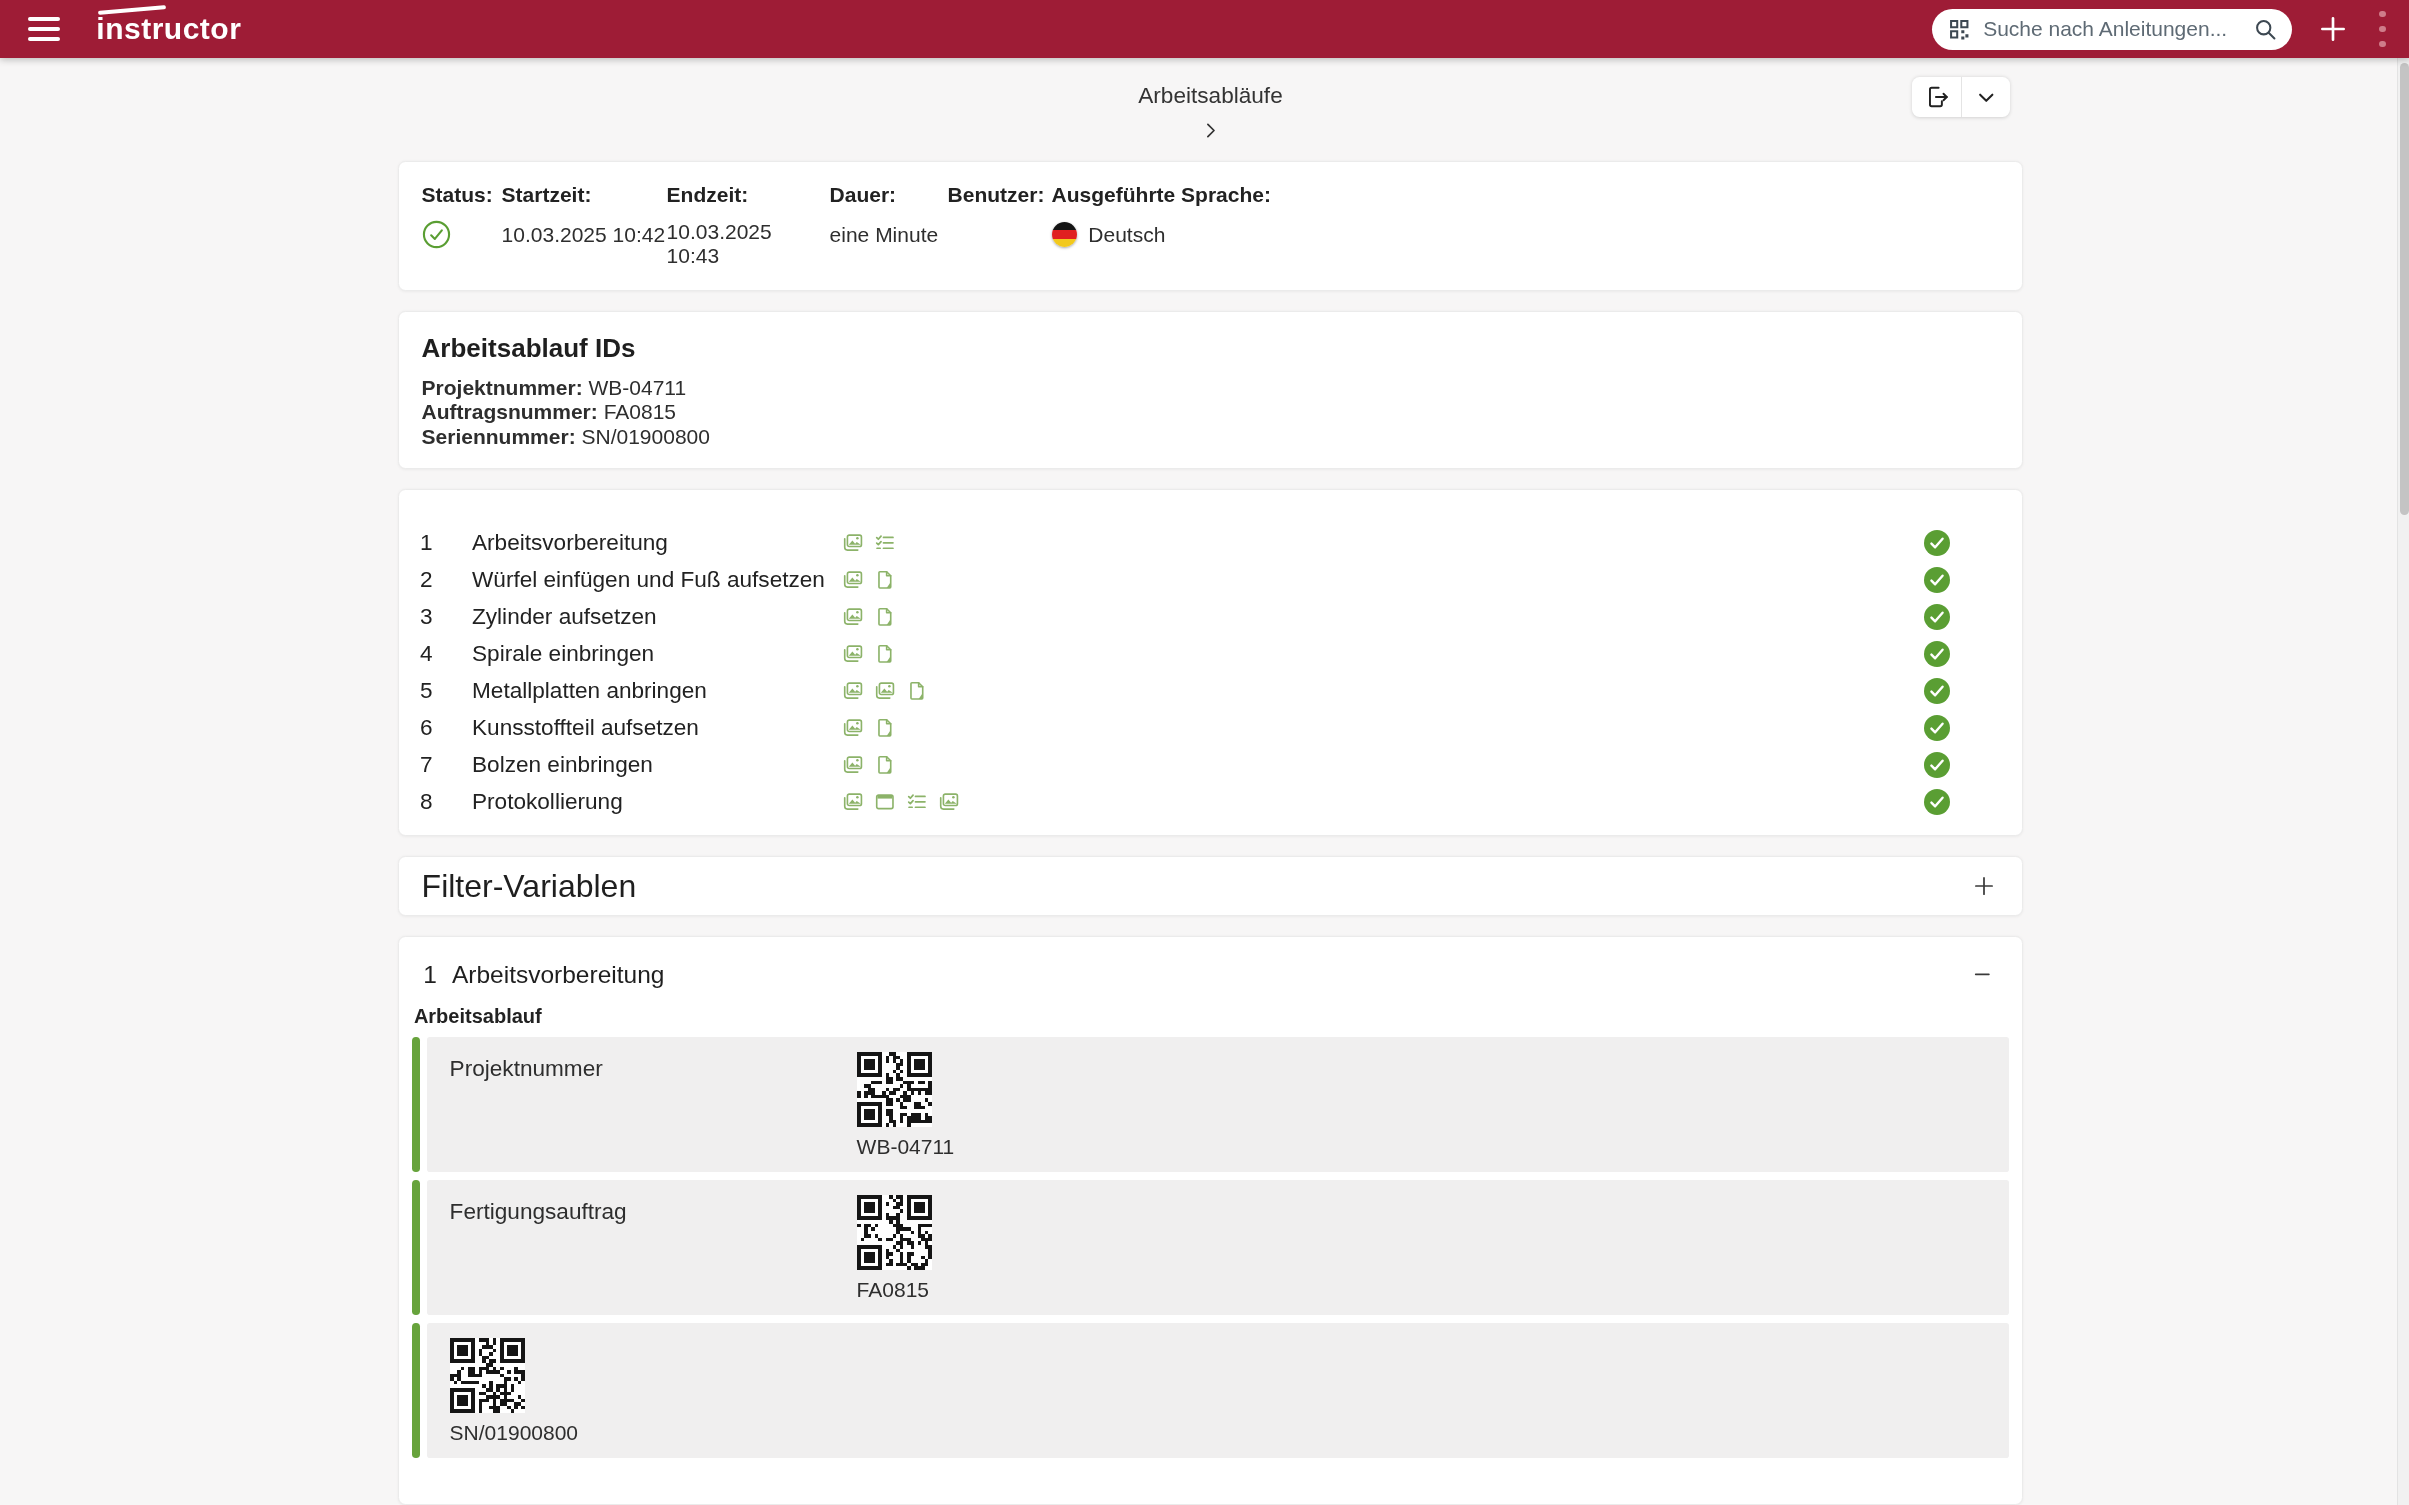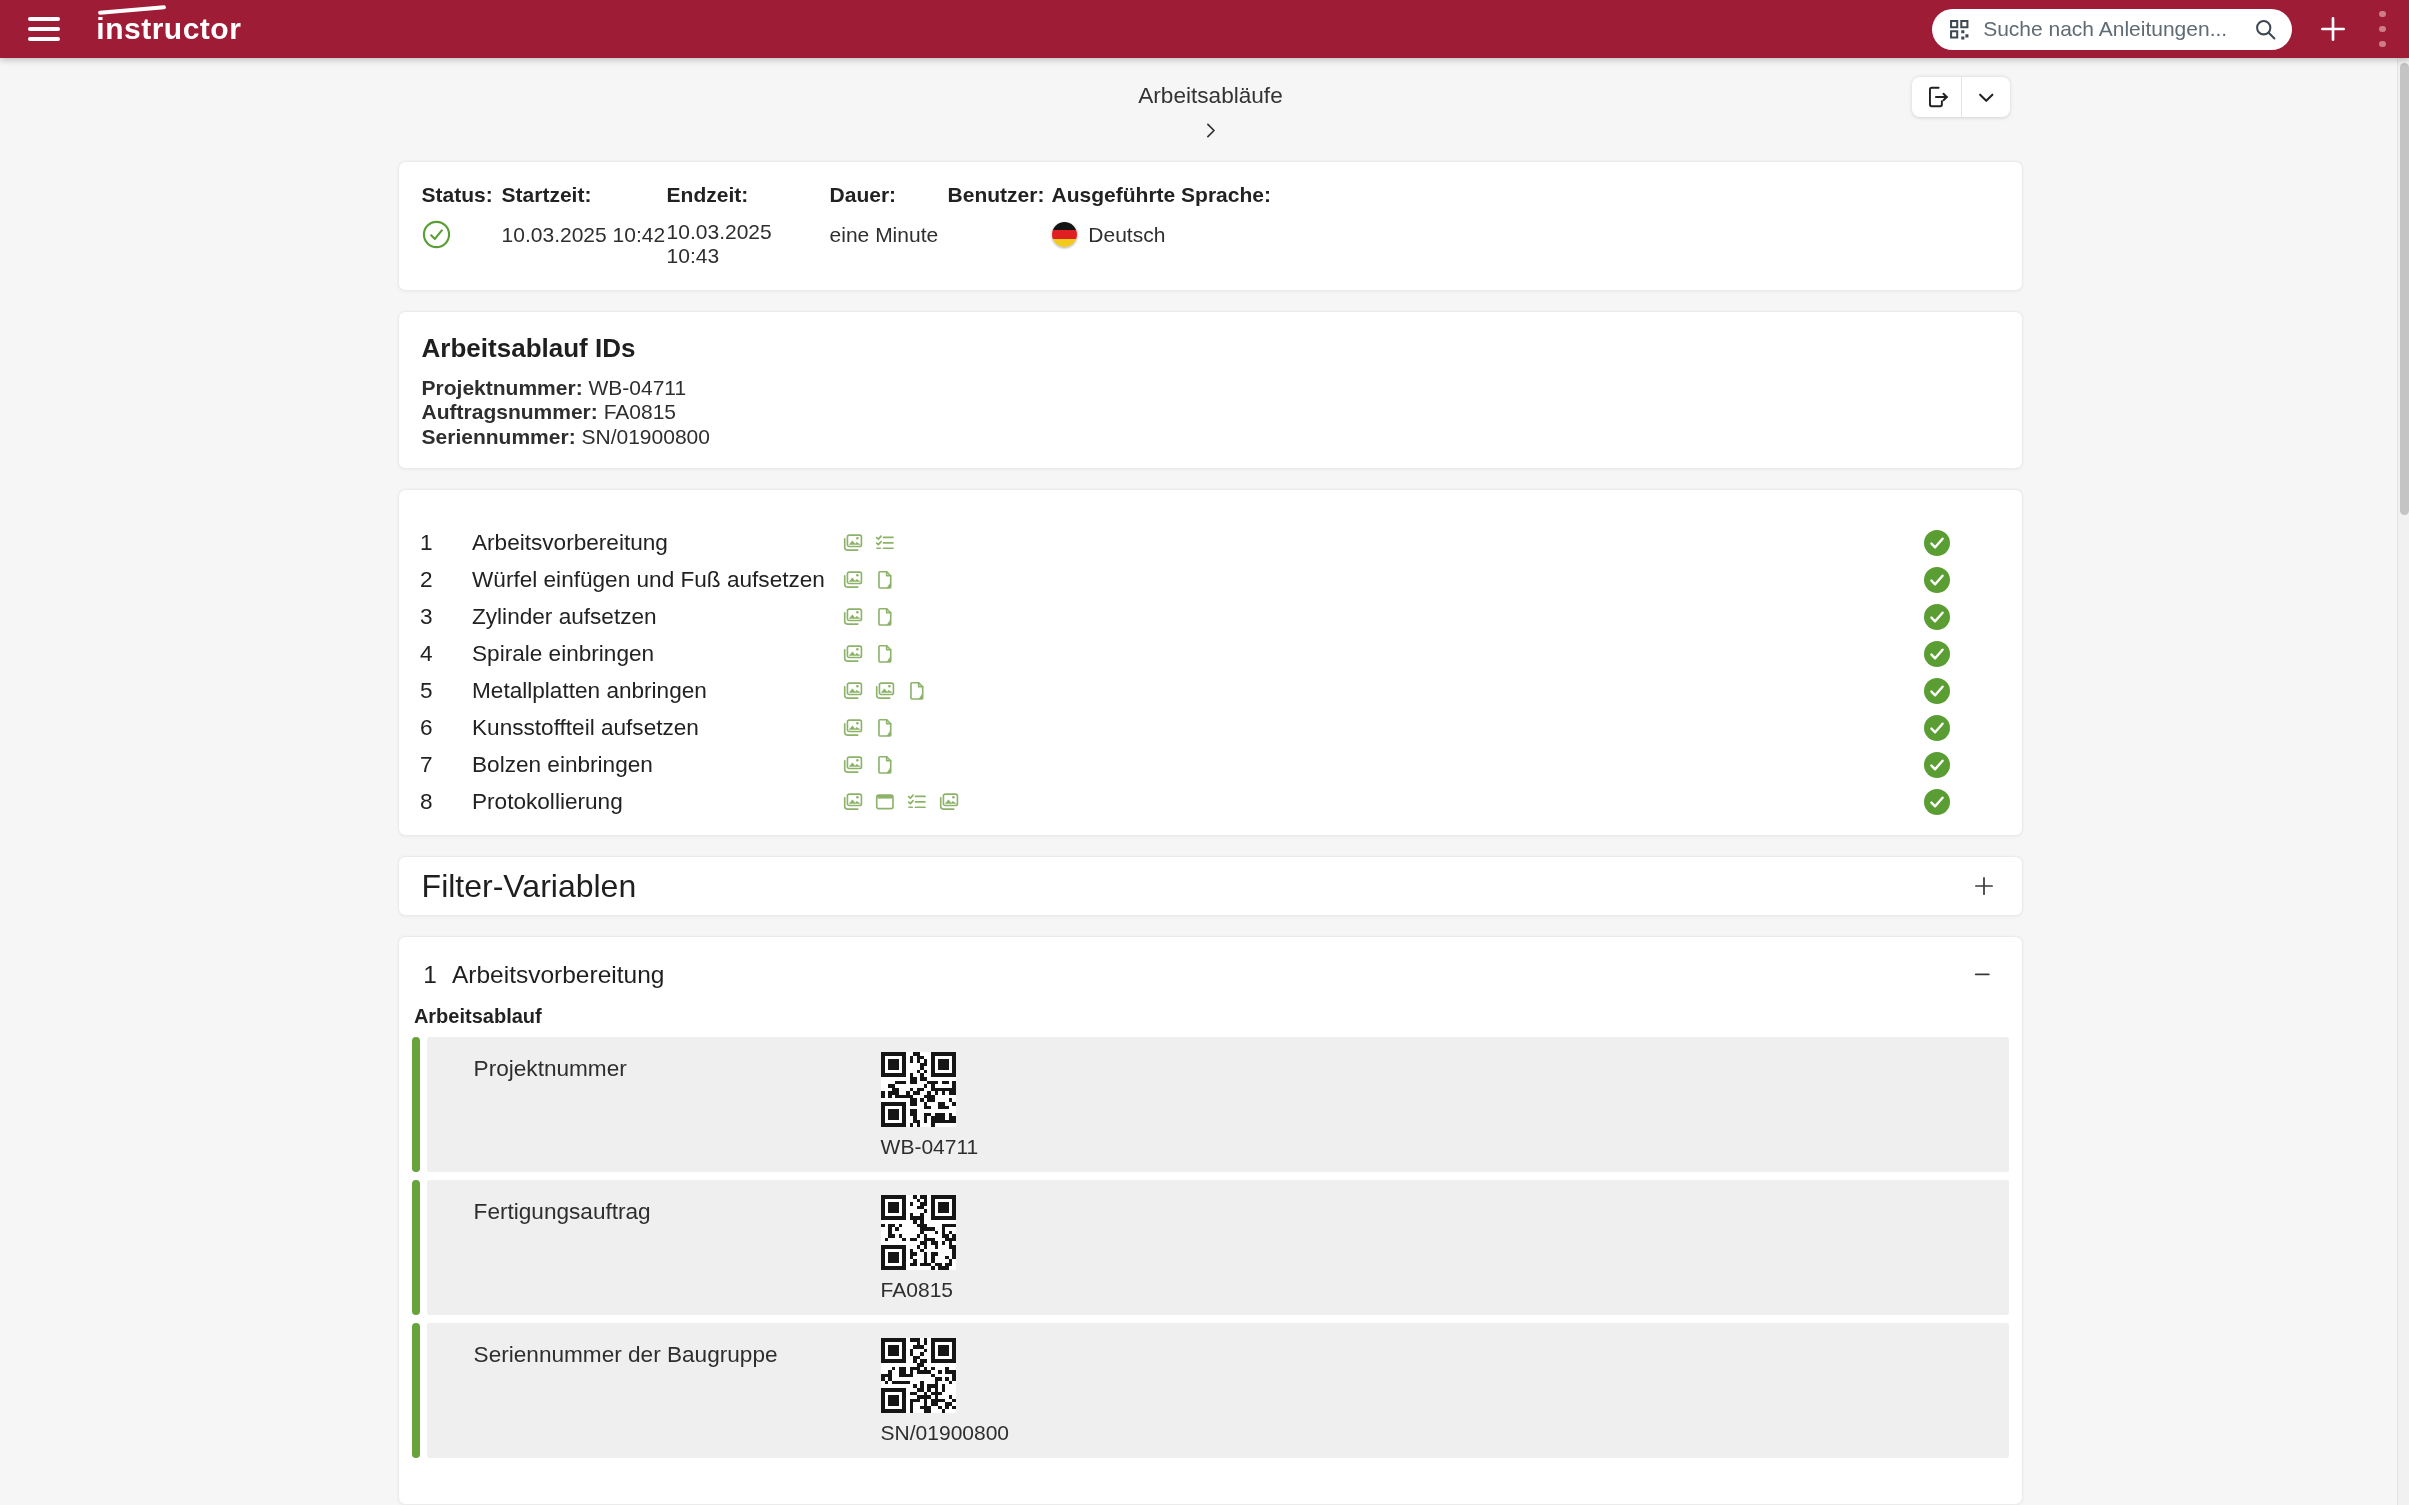--- a/index.html
+++ b/index.html
@@ -78,21 +78,21 @@
   
   .sectioncard { padding:15px 13px 38px; margin-bottom:0; }
   .sectionhead { display:flex; align-items:center; padding:5.6px 9.4px 0 11.3px; }
   .sectionnum { font-size:24.5px; font-weight:500; color:#1f1f1f; }
   .sectiontitle { font-size:24.5px; font-weight:500; color:#1f1f1f; margin-left:15px; }
   .sectionhead .minusbtn { margin-left:auto; }
   .subheading { font-size:20px; font-weight:700; color:#222; margin:13px 0 9.4px 1.9px; }
   .qrrow { display:flex; margin-bottom:8.5px; }
   .rowbar { width:7.5px; border-radius:3.8px; background:#67a33c; flex:none; }
   .rowbody { flex:1; margin-left:7.5px; background:#f0efef; border-radius:2.8px; display:flex; padding:15px 19px 13px 22.6px; min-height:122px; }
-  .rowlabel { width:407px; font-size:22.6px; color:#2e2e2e; padding-top:3.8px; flex:none;margin-left:24px; }
+  .rowlabel { width:407px; font-size:22.6px; color:#2e2e2e; padding-top:3.8px; flex:none; }
   .rowvalue { display:flex; flex-direction:column; }
   .qrbox { width:75px; height:75px; }
   .qrcaption { margin-top:7.5px; font-size:21px; color:#2e2e2e; white-space:nowrap; }
 </style>
 </head>
 <body>
 
 <div class="appbar">
   <div class="hamburger">
       <span></span>
@@ -916,21 +916,20 @@
                     <rect x="24" y="80" width="4" height="4"></rect>
                   </g>
                 </svg></span>
         <div class="qrcaption">FA0815</div>
       </div>
     </div>
   </div>
         <div class="qrrow">
     <div class="rowbar"></div>
     <div class="rowbody">
-      <div class="rowlabel">Seriennummer der Baugruppe</div>
       <div class="rowvalue">
         <span class="qrbox"><svg viewBox="0 0 84 84" width="75" height="75" shape-rendering="crispEdges">
                   <rect width="100%" height="100%" fill="#fff"></rect>
                   <g fill="#151515">
                     <rect x="32" y="0" width="4" height="4"></rect>
                     <rect x="36" y="0" width="4" height="4"></rect>
                     <rect x="40" y="0" width="4" height="4"></rect>
                     <rect x="48" y="0" width="4" height="4"></rect>
                     <rect x="40" y="4" width="4" height="4"></rect>
                     <rect x="48" y="4" width="4" height="4"></rect>

